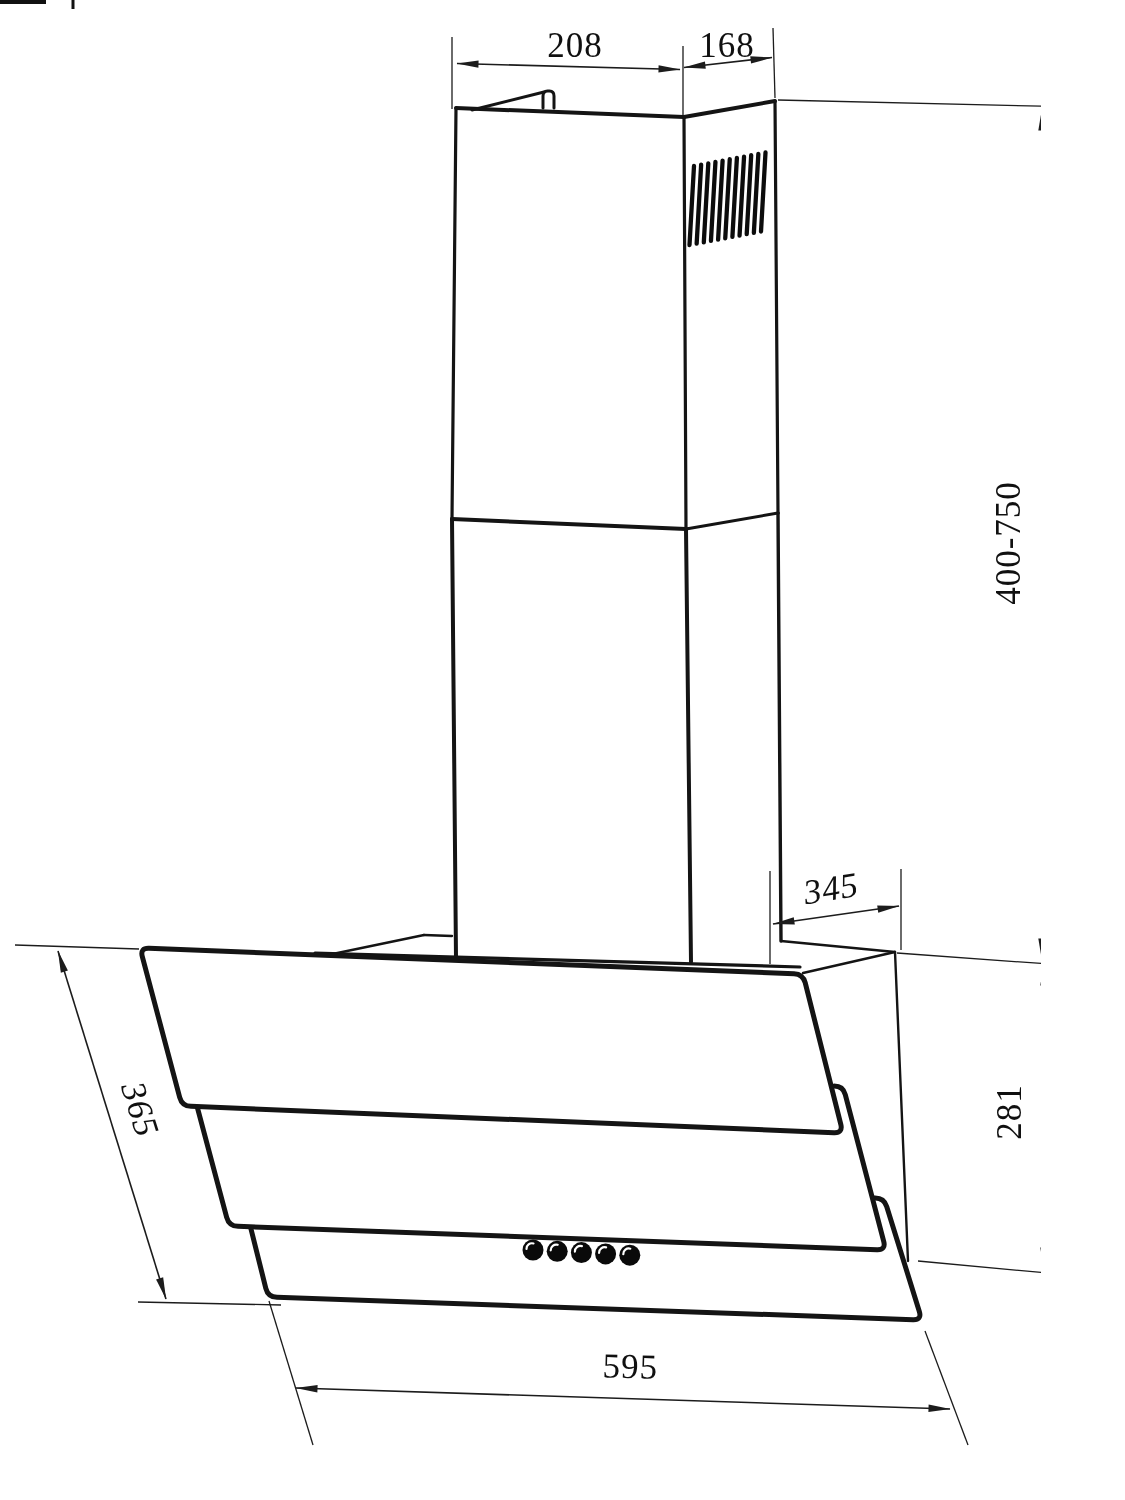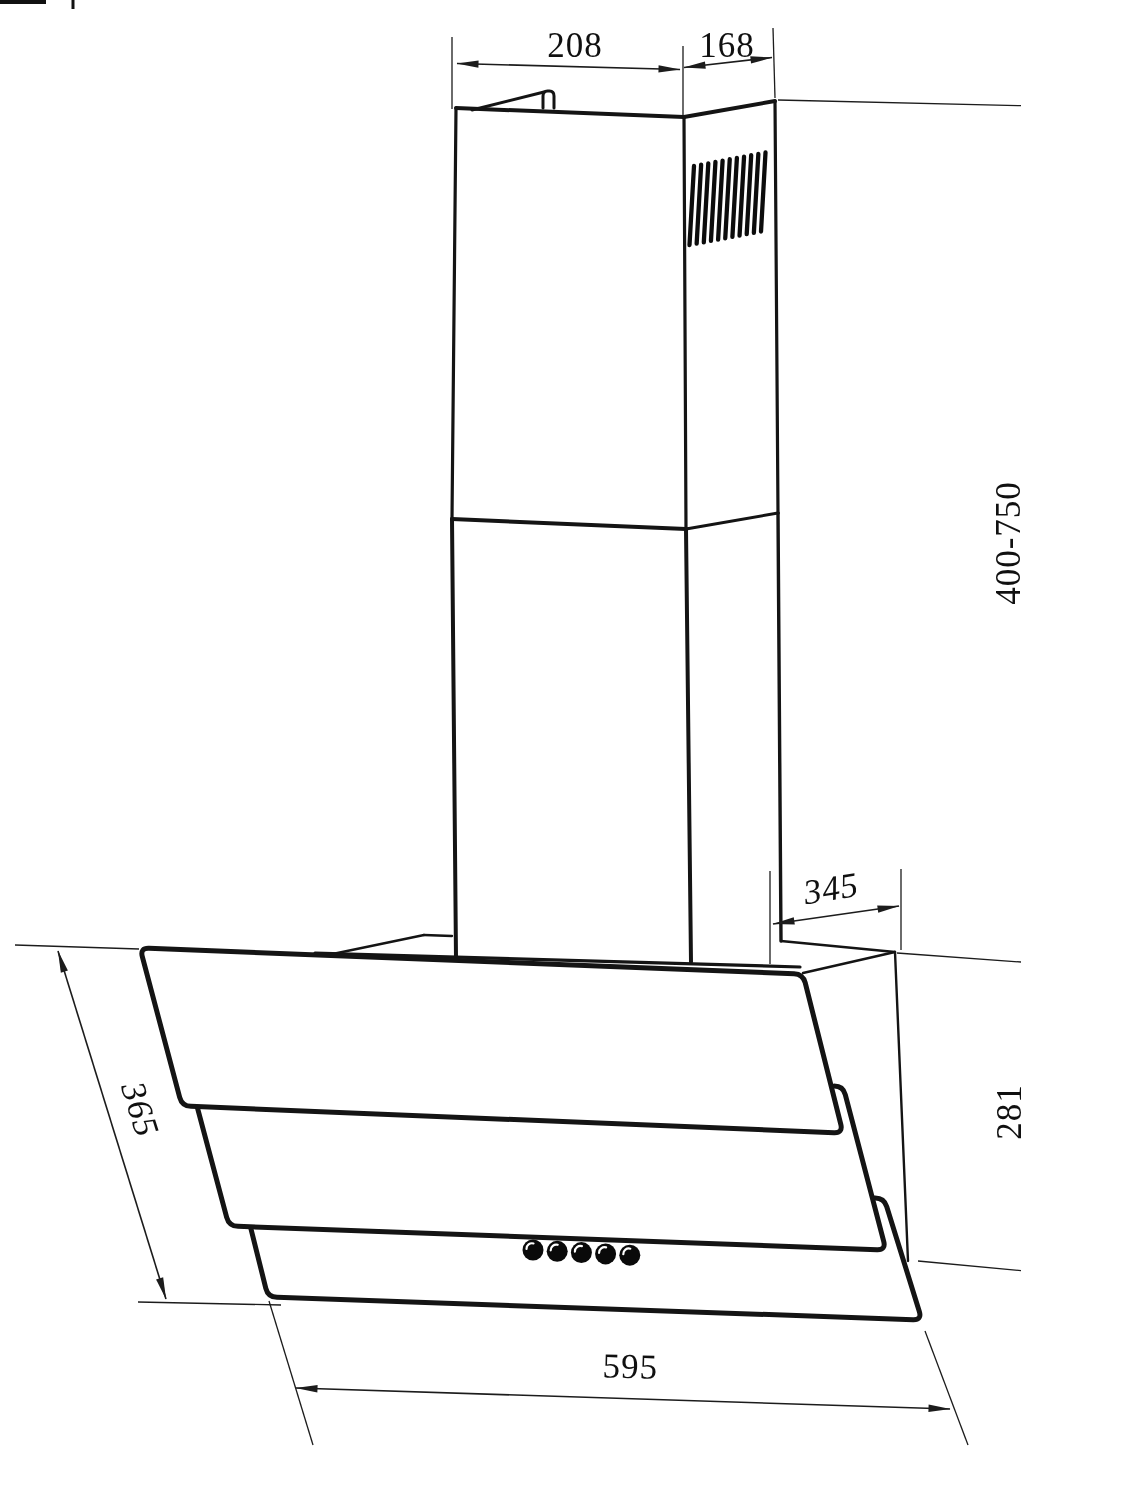--- a/index.html
+++ b/index.html
@@ -1,17 +1,17 @@
 <!DOCTYPE html>
 <html><head>
 <meta charset="utf-8">
 <style>
   html,body{margin:0;padding:0;background:#ffffff;}
   .stage{position:relative;width:1021px;height:1500px;background:#ffffff;overflow:hidden;
-         font-family:"Liberation Serif", serif;}
+         font-family:"Liberation Serif", serif;padding-left:20px;}
   svg{position:absolute;left:0;top:0;}
   .obj{stroke:#141414;fill:none;stroke-linecap:round;}
   .panel{fill:#ffffff;stroke:#141414;stroke-width:5;stroke-linejoin:round;}
   .dim{stroke:#1c1c1c;stroke-width:1.6;fill:none;}
   .ext{stroke:#1c1c1c;stroke-width:1.3;fill:none;}
   .dimtext{fill:#101010;font-size:35px;letter-spacing:1px;text-anchor:middle;}
   .it{font-style:italic;}
 </style>
 </head>
 <body>

